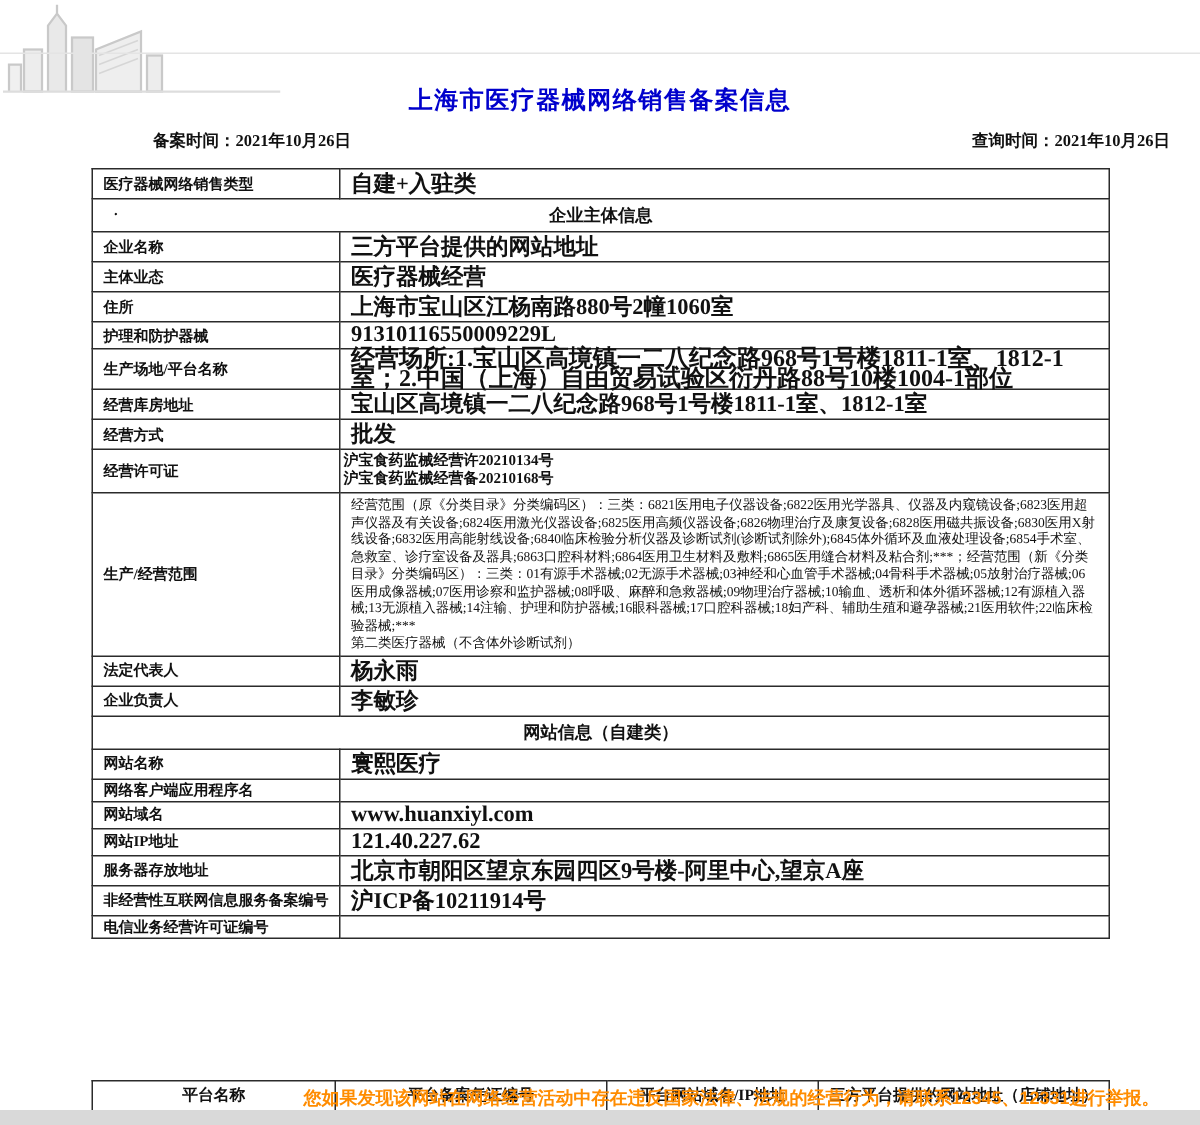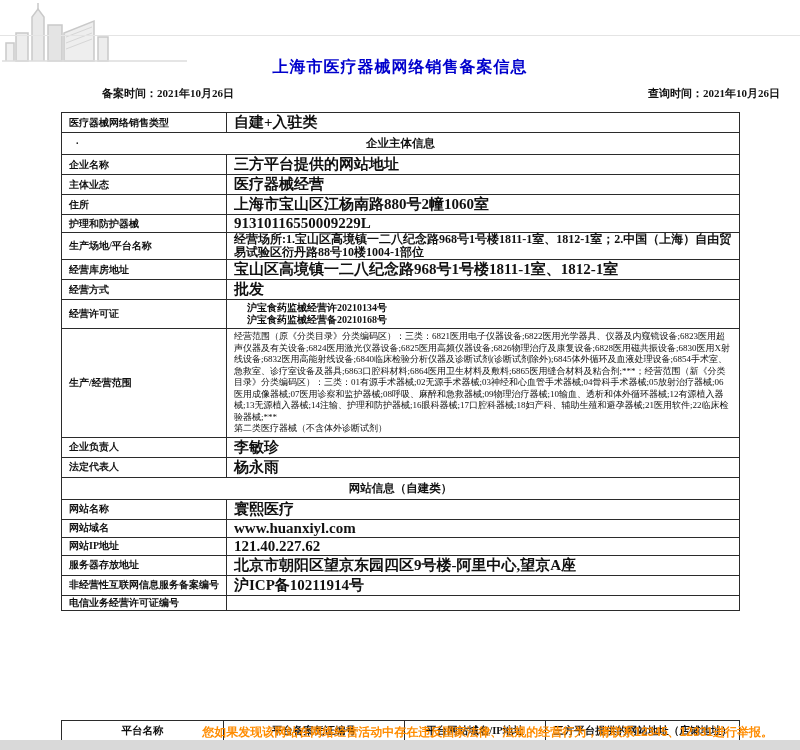--- a/index.html
+++ b/index.html
@@ -10,23 +10,23 @@
   .title{position:absolute;top:57px;left:0;width:800px;text-align:center;color:#0000cc;font-size:16px;font-weight:bold;letter-spacing:1px;margin:0;}
   .times{position:absolute;top:86px;left:62px;width:678px;font-size:11px;font-weight:bold;color:#111;margin-left:40px;}
   .times .right{float:right;}
   .doc-table{position:absolute;left:61px;top:112px;width:679px;border-collapse:collapse;table-layout:fixed;}
   .doc-table td,.doc-table th{border:1px solid #2b2b2b;padding:0 7px;color:#111;vertical-align:middle;word-break:break-all;}
   .lbl{font-size:10px;font-weight:bold;}
   .val{font-size:15px;font-weight:bold;}
   .section td{text-align:center;font-weight:bold;font-size:11.5px;padding:3px 4px;position:relative;}
   .dot{position:absolute;left:14px;top:2px;font-weight:bold;font-size:10px;}
   .preline{white-space:pre-line;}
-  .compact{padding:2px 20px !important;font-size:10px;line-height:12px;}
+  .compact{padding:2px 2px !important;font-size:10px;line-height:12px;}
   .scope{padding:2px 7px !important;font-size:9px;font-weight:normal;line-height:11.5px;}
-  .tall{line-height:13px;font-size:12px;}
+  .tall{line-height:13px;font-size:16px;}
   .platform-table{position:absolute;left:61px;top:0;width:679px;border-collapse:collapse;table-layout:fixed;}
   .platform-table td,.platform-table th{border:1px solid #2b2b2b;padding:3px 5px;color:#111;text-align:center;word-break:break-all;}
   .platform-table th{font-size:10.5px;font-weight:bold;line-height:13px;}
   .platform-table td{font-size:10.5px;font-weight:bold;}
   .warning{position:absolute;left:73px;top:724px;width:700px;color:#ff8c00;font-family:"Liberation Sans","DejaVu Sans",sans-serif;font-weight:bold;font-size:12px;text-align:right;}
   .footer-strip{position:absolute;left:0;top:740px;width:800px;height:10px;background:#d9d9d9;}
 </style>
 </head>
 <body>
 
@@ -103,35 +103,39 @@
       <td class="lbl">经营许可证</td>
       <td class="val preline compact">沪宝食药监械经营许20210134号
 沪宝食药监械经营备20210168号</td>
     </tr>
     <tr>
       <td class="lbl">生产/经营范围</td>
       <td class="val preline scope">经营范围（原《分类目录》分类编码区）：三类：6821医用电子仪器设备;6822医用光学器具、仪器及内窥镜设备;6823医用超声仪器及有关设备;6824医用激光仪器设备;6825医用高频仪器设备;6826物理治疗及康复设备;6828医用磁共振设备;6830医用X射线设备;6832医用高能射线设备;6840临床检验分析仪器及诊断试剂(诊断试剂除外);6845体外循环及血液处理设备;6854手术室、急救室、诊疗室设备及器具;6863口腔科材料;6864医用卫生材料及敷料;6865医用缝合材料及粘合剂;***；经营范围（新《分类目录》分类编码区）：三类：01有源手术器械;02无源手术器械;03神经和心血管手术器械;04骨科手术器械;05放射治疗器械;06医用成像器械;07医用诊察和监护器械;08呼吸、麻醉和急救器械;09物理治疗器械;10输血、透析和体外循环器械;12有源植入器械;13无源植入器械;14注输、护理和防护器械;16眼科器械;17口腔科器械;18妇产科、辅助生殖和避孕器械;21医用软件;22临床检验器械;***
 第二类医疗器械（不含体外诊断试剂）</td>
     </tr>
     <tr>
+      <td class="lbl">法定代表人</td>
+      <td class="val">杨永雨</td>
+    </tr>
+    <tr>
       <td class="lbl">企业负责人</td>
       <td class="val">李敏珍</td>
-    </tr>
-    <tr>
-      <td class="lbl">法定代表人</td>
-      <td class="val">杨永雨</td>
     </tr>
     <tr class="section">
       <td colspan="2">
         <span>网站信息（自建类）</span>
       </td>
     </tr>
     <tr>
       <td class="lbl">网站名称</td>
       <td class="val">寰熙医疗</td>
+    </tr>
+    <tr>
+      <td class="lbl">网络客户端应用程序名</td>
+      <td class="val"></td>
     </tr>
     <tr>
       <td class="lbl">网站域名</td>
       <td class="val">www.huanxiyl.com</td>
     </tr>
     <tr>
       <td class="lbl">网站IP地址</td>
       <td class="val">121.40.227.62</td>
     </tr>
     <tr>

